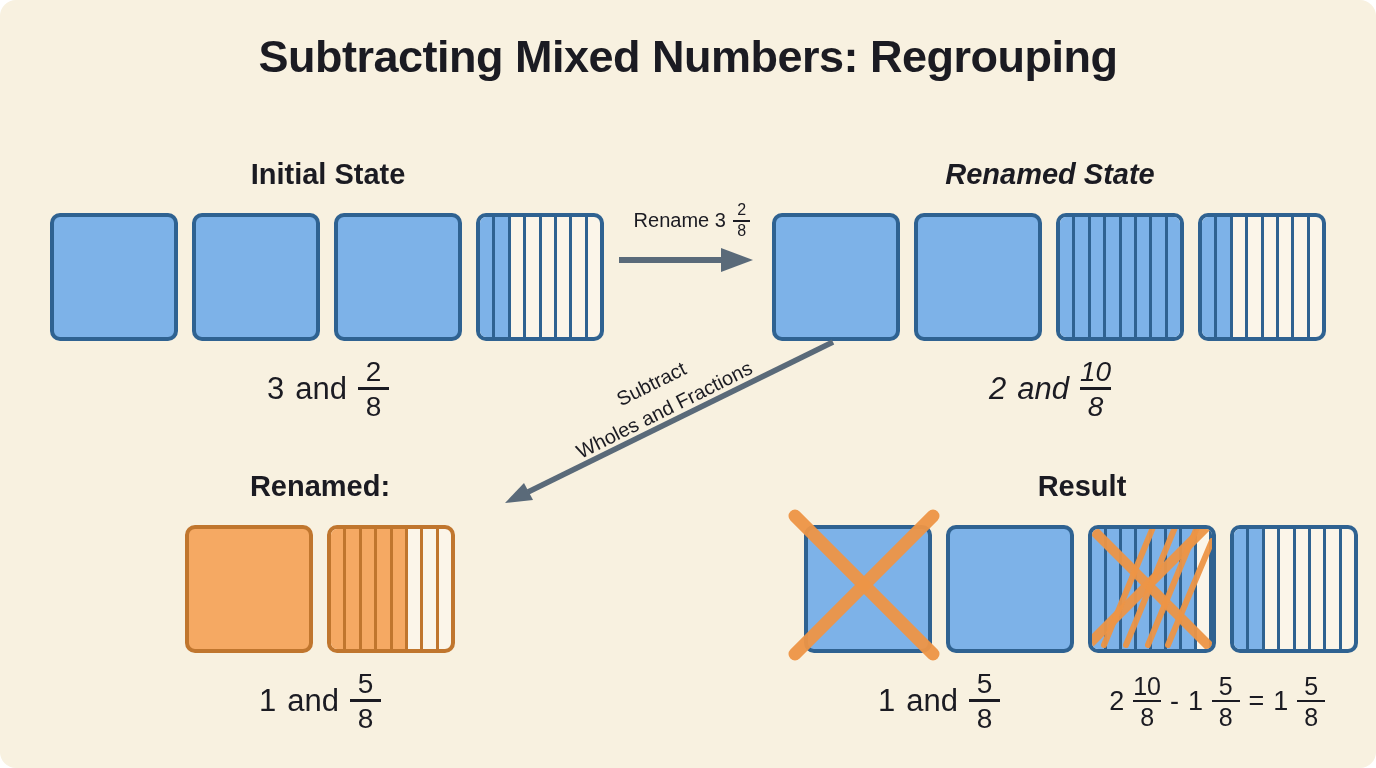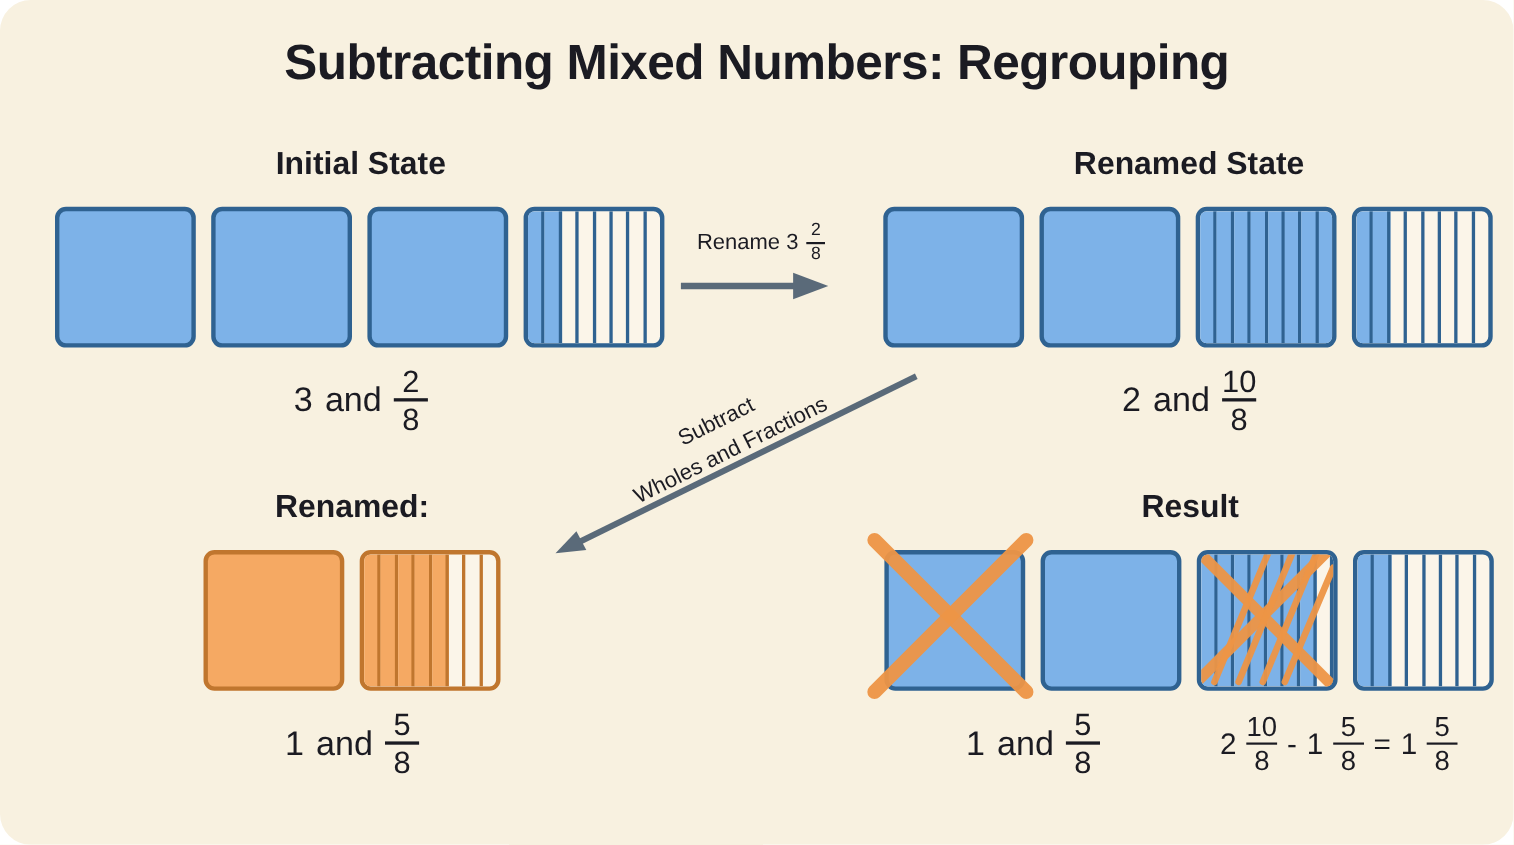--- a/index.html
+++ b/index.html
@@ -5,35 +5,35 @@
   html,body{margin:0;padding:0;}
   body{
     width:1376px;height:768px;position:relative;overflow:hidden;
     background:#ffffff;
     font-family:"Liberation Sans", sans-serif;
     color:var(--text_dark,#1b1b22);
   }
   .canvas{
     position:absolute;inset:0;
     background:var(--background,#F8F1E0);
-    border-radius:28px;
+    border-radius:16px;
   }
   .title{
     position:absolute;top:31px;left:0;right:0;
     text-align:center;font-size:45px;font-weight:800;
     letter-spacing:-0.5px;color:var(--text_dark,#1b1b22);
   }
   .section{position:absolute;}
   #sec-initial{left:50px;top:135px;width:556px;}
-  #sec-renamed{left:803px;top:135px;width:556px;}
+  #sec-renamed{left:772px;top:135px;width:556px;font-style:italic;}
   #sec-subtract{left:185px;top:447px;width:270px;}
   #sec-result{left:804px;top:447px;width:556px;}
   .section-heading{
     text-align:center;font-size:29px;font-weight:800;
-    color:var(--text_dark,#1b1b22);line-height:1;
+    color:var(--text_dark,#1b1b22);line-height:1;margin-top:25px;
   }
   .squares-row{display:flex;gap:14px;margin-top:24px;}
   .square{
     width:128px;height:128px;box-sizing:border-box;
     border:4px solid;border-radius:10px;position:relative;
     flex:0 0 auto;
   }
   .square.blue{border-color:var(--blue_border,#2F6291);}
   .square.orange{border-color:var(--orange_border,#C0762E);}
   .square.solid.blue{background:var(--blue_fill,#7DB2E8);}

